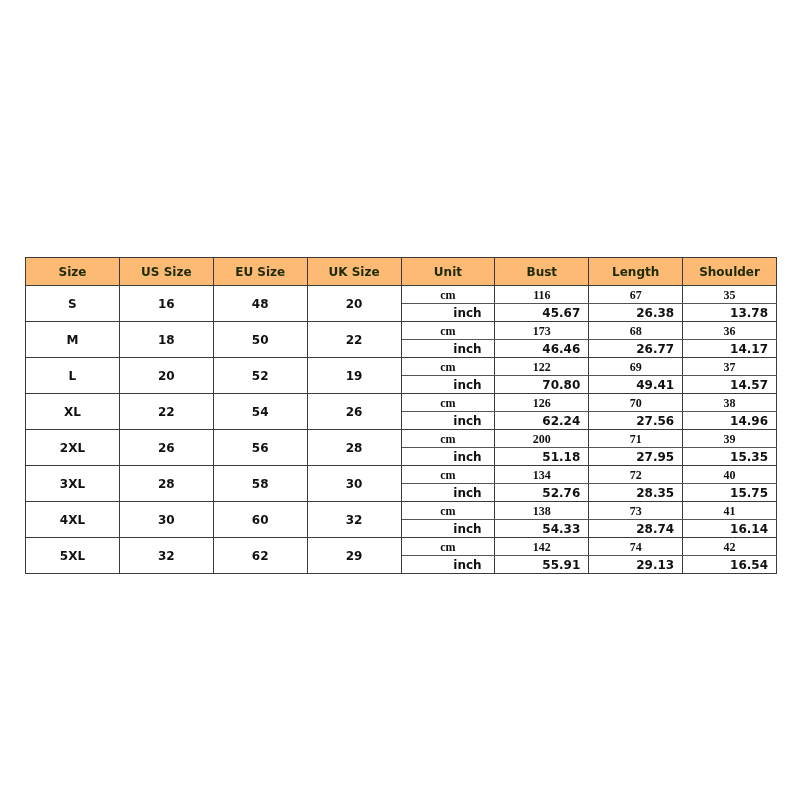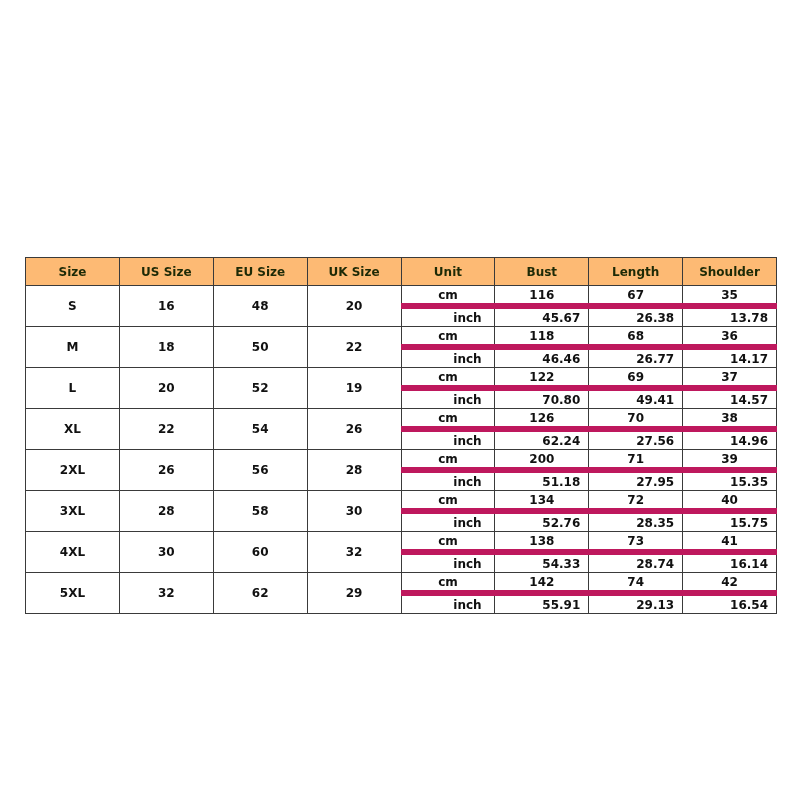--- a/index.html
+++ b/index.html
@@ -37,23 +37,24 @@
       height: 27px;
       font-size: 12px;
       color: #1d2a06;
       margin-left: 34px;
     }
     .size-table td.sub {
       height: 17px;
     }
     .size-table td.sub-top {
       border-bottom: 1px solid #555;
+      font-family: Liberation Serif, serif;
     }
     .size-table td.sub-bottom {
-      border-top: 6px solid #be185d;
+      border-top: 1px solid #be185d;
       padding-left: 39px;
     }
     col.c { width: 93.875px; }
   </style>
 </head>
 <body>
 
 <table class="size-table">
   <colgroup>
     <col class="c">
@@ -93,21 +94,21 @@
         <td class="sub sub-bottom">45.67</td>
         <td class="sub sub-bottom">26.38</td>
         <td class="sub sub-bottom">13.78</td>
       </tr>
       <tr>
         <td rowspan="2">M</td>
         <td rowspan="2">18</td>
         <td rowspan="2">50</td>
         <td rowspan="2">22</td>
         <td class="sub sub-top">cm</td>
-        <td class="sub sub-top">118</td>
+        <td class="sub sub-top">173</td>
         <td class="sub sub-top">68</td>
         <td class="sub sub-top">36</td>
       </tr>
       <tr>
         <td class="sub sub-bottom">inch</td>
         <td class="sub sub-bottom">46.46</td>
         <td class="sub sub-bottom">26.77</td>
         <td class="sub sub-bottom">14.17</td>
       </tr>
       <tr>

